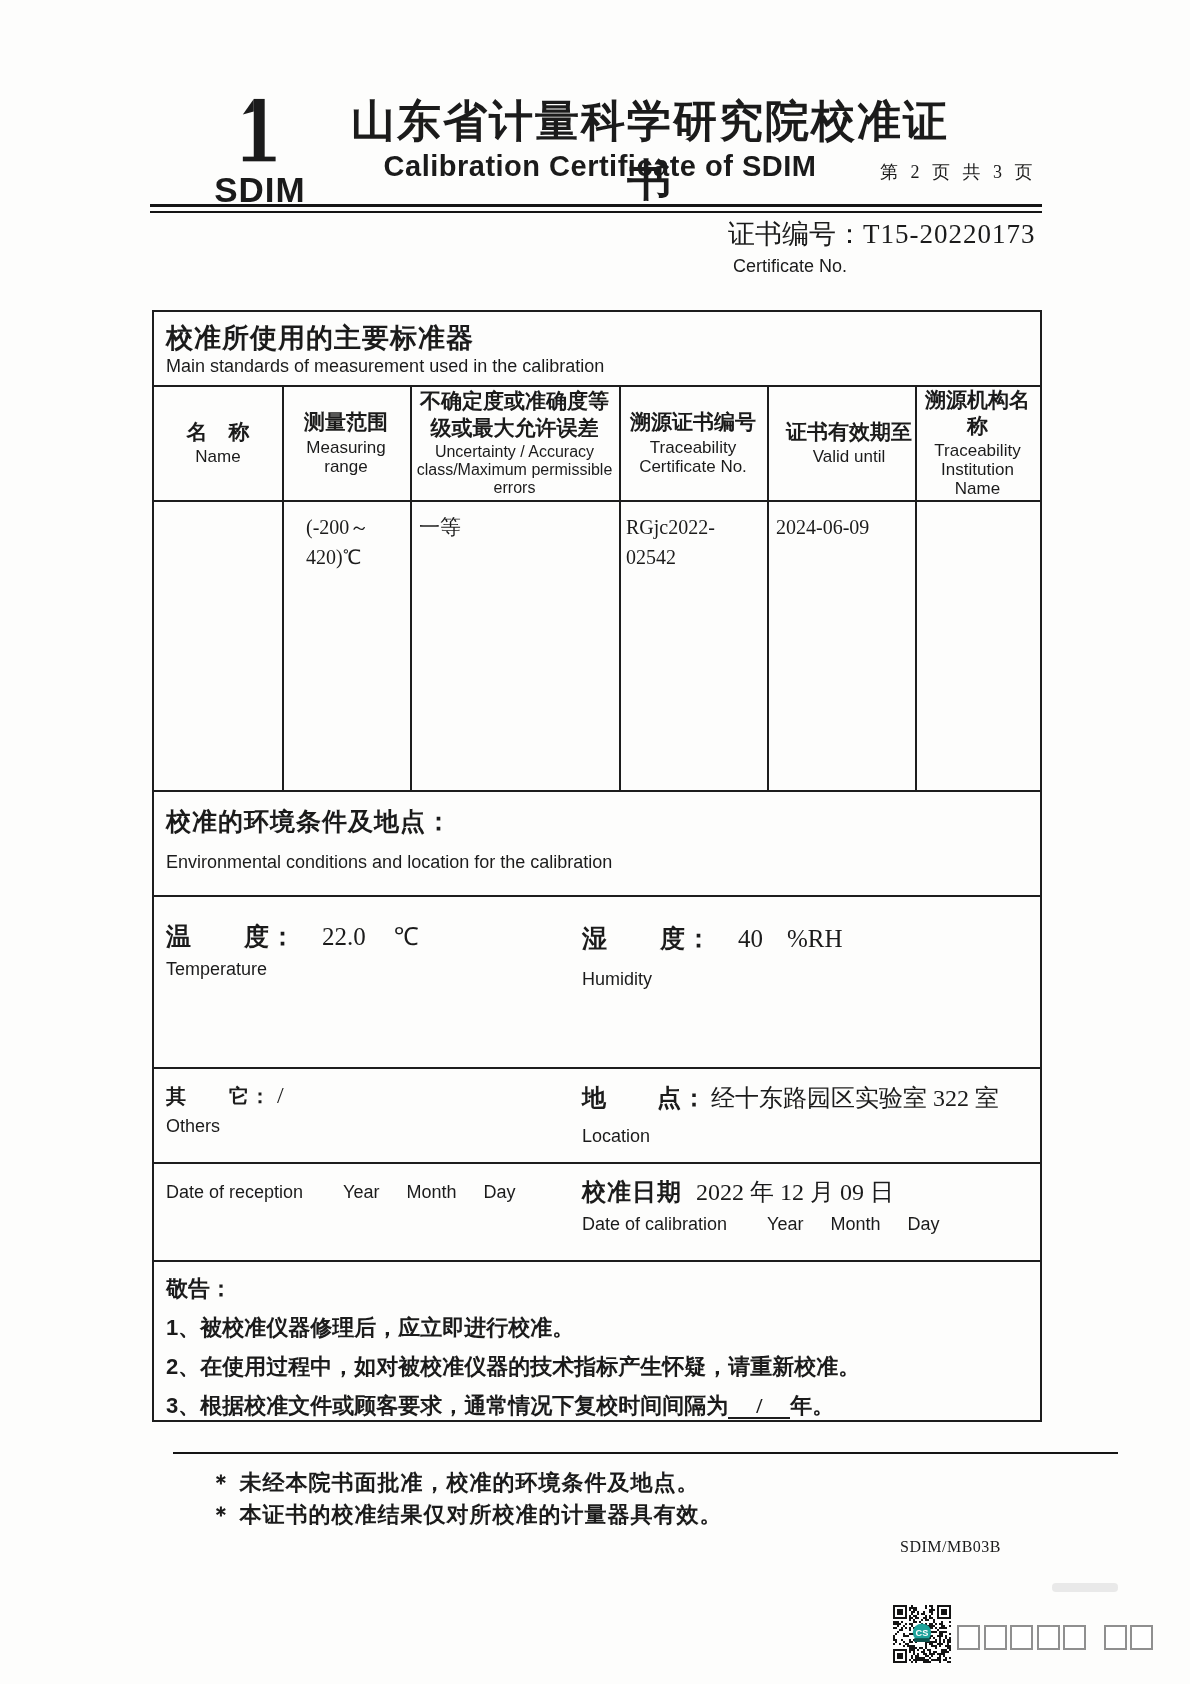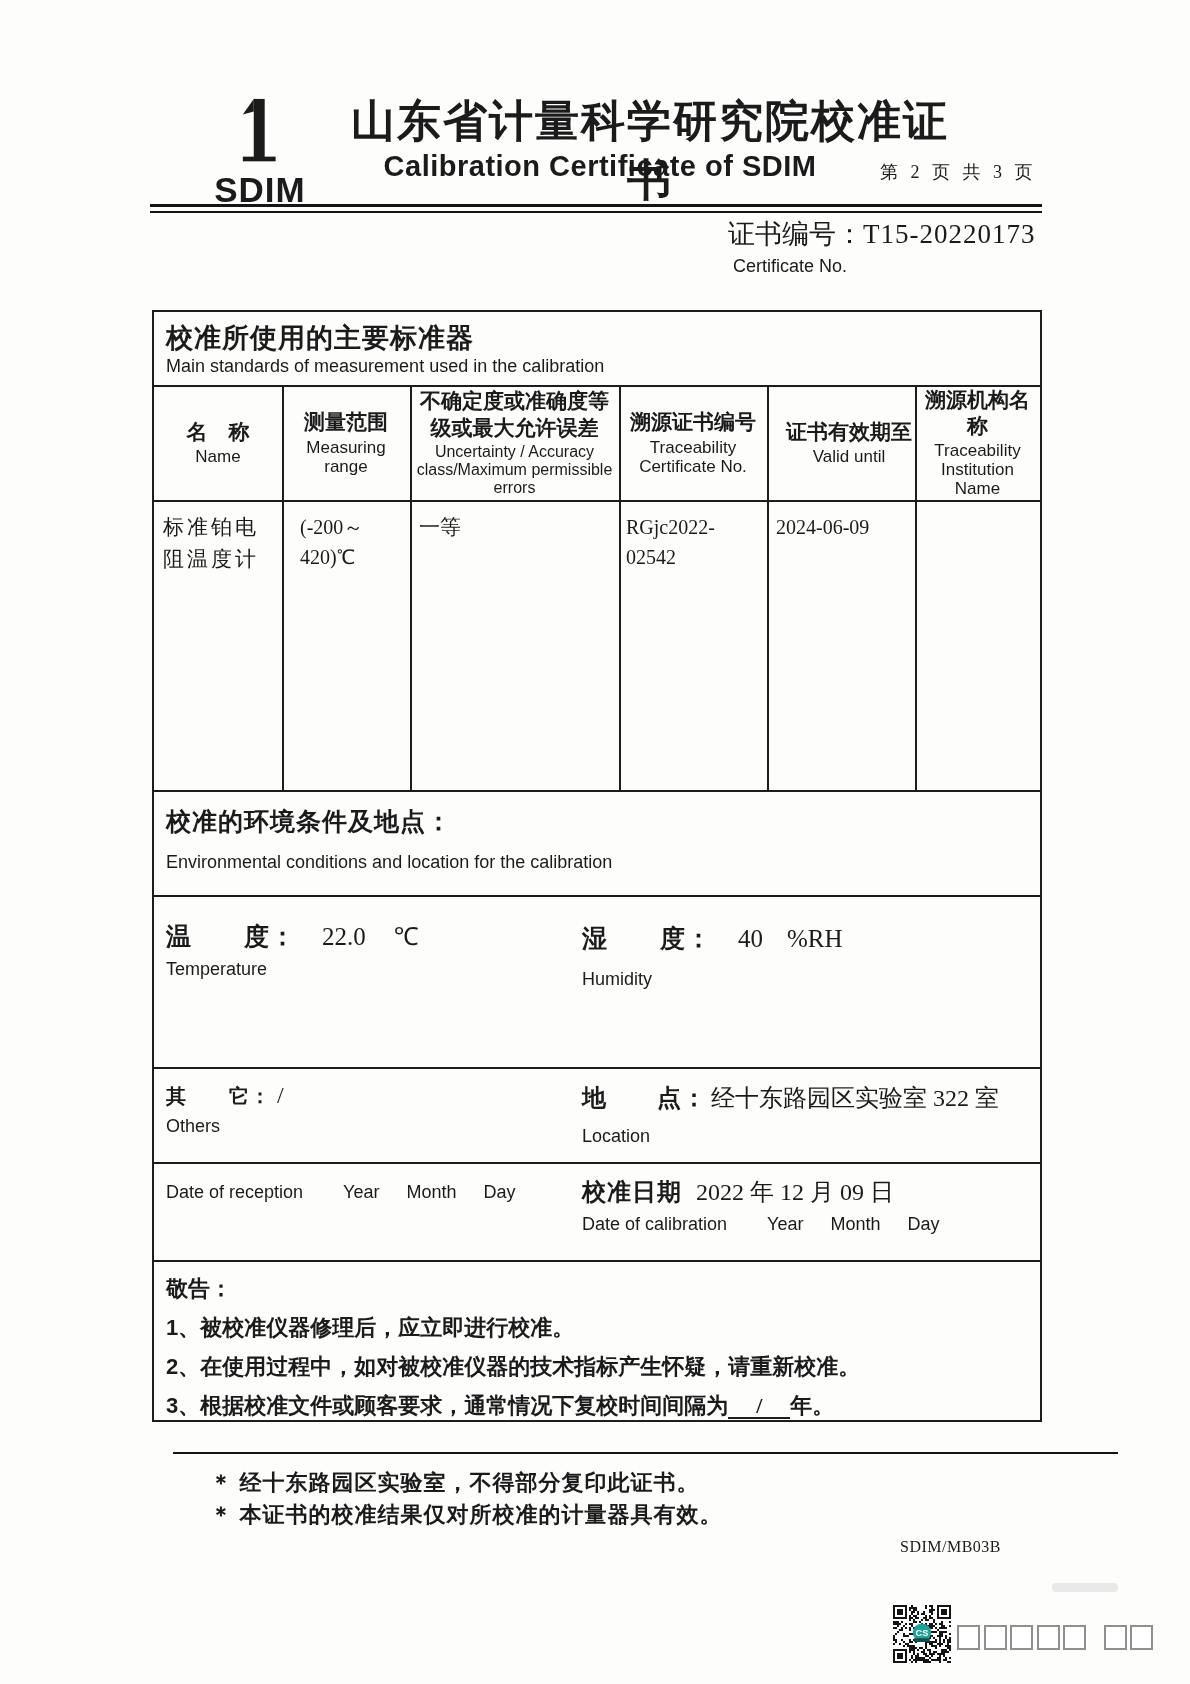--- a/index.html
+++ b/index.html
@@ -119,22 +119,21 @@
     </div>
     <div class="th" style="left:613px;top:73px;width:164px;height:115px;">
       <span class="zh">证书有效期至</span>
       <span class="en">Valid until</span>
     </div>
     <div class="th" style="left:761px;top:73px;width:125px;height:115px;">
       <span class="zh">溯源机构名称</span>
       <span class="en">Traceability Institution Name</span>
     </div>
 
-    <div class="td zhv" style="left:0;top:188px;width:128px;">标准铂电阻温度计</div>
-    <div class="td" style="left:128px;top:188px;width:128px;padding-left:18px;padding-right:4px;font-size:20px;">(-200～420)℃</div>
+    <div class="td" style="left:128px;top:188px;width:128px;padding-left:24px;padding-right:4px;font-size:20px;">(-200～420)℃</div>
     <div class="td" style="left:256px;top:188px;width:209px;">一等</div>
     <div class="td" style="left:465px;top:188px;width:148px;padding-left:7px;font-size:20px;">RGjc2022-02542</div>
     <div class="td" style="left:613px;top:188px;width:148px;font-size:20px;">2024-06-09</div>
 
     <div class="abs sec-title-zh" style="left:12px;top:493px;font-size:25px;">校准的环境条件及地点：</div>
     <div class="abs sec-title-en" style="left:12px;top:540px;">Environmental conditions and location for the calibration</div>
     <div class="hline" style="top:583px;"></div>
 
     <div class="abs" style="left:12px;top:606px;">
       <div><span class="env-label">温　　度：</span><span class="env-val" style="margin-left:26px;">22.0</span><span class="env-val" style="margin-left:28px;">℃</span></div>
@@ -169,21 +168,21 @@
       <div class="notice-title">敬告：</div>
       <div class="notice-item">1、被校准仪器修理后，应立即进行校准。</div>
       <div class="notice-item">2、在使用过程中，如对被校准仪器的技术指标产生怀疑，请重新校准。</div>
       <div class="notice-item">
         <span>3、根据校准文件或顾客要求，通常情况下复校时间间隔为</span><span class="fill-blank">/</span><span>年。</span>
       </div>
     </div>
   </div>
 
   <div class="abs foot-line"></div>
-  <div class="abs footnote" style="top:1468px;">＊ 经十东路园区实验室，不得部分复印此证书。</div>
+  <div class="abs footnote" style="top:1468px;">＊ 未经本院书面批准，校准的环境条件及地点。</div>
   <div class="abs footnote" style="top:1500px;">＊ 本证书的校准结果仅对所校准的计量器具有效。</div>
   <div class="abs form-code">SDIM/MB03B</div>
 
   <div class="abs smudge"></div>
   <div class="abs qr">
     <svg width="58" height="58" viewBox="0 0 29 29">
       <rect x="0" y="0" width="29" height="29" fill="#ffffff"></rect>
       <g id="qr-modules" fill="#141414">
           <rect x="9" y="0" width="1" height="1"></rect>
           <rect x="16" y="0" width="1" height="1"></rect>

